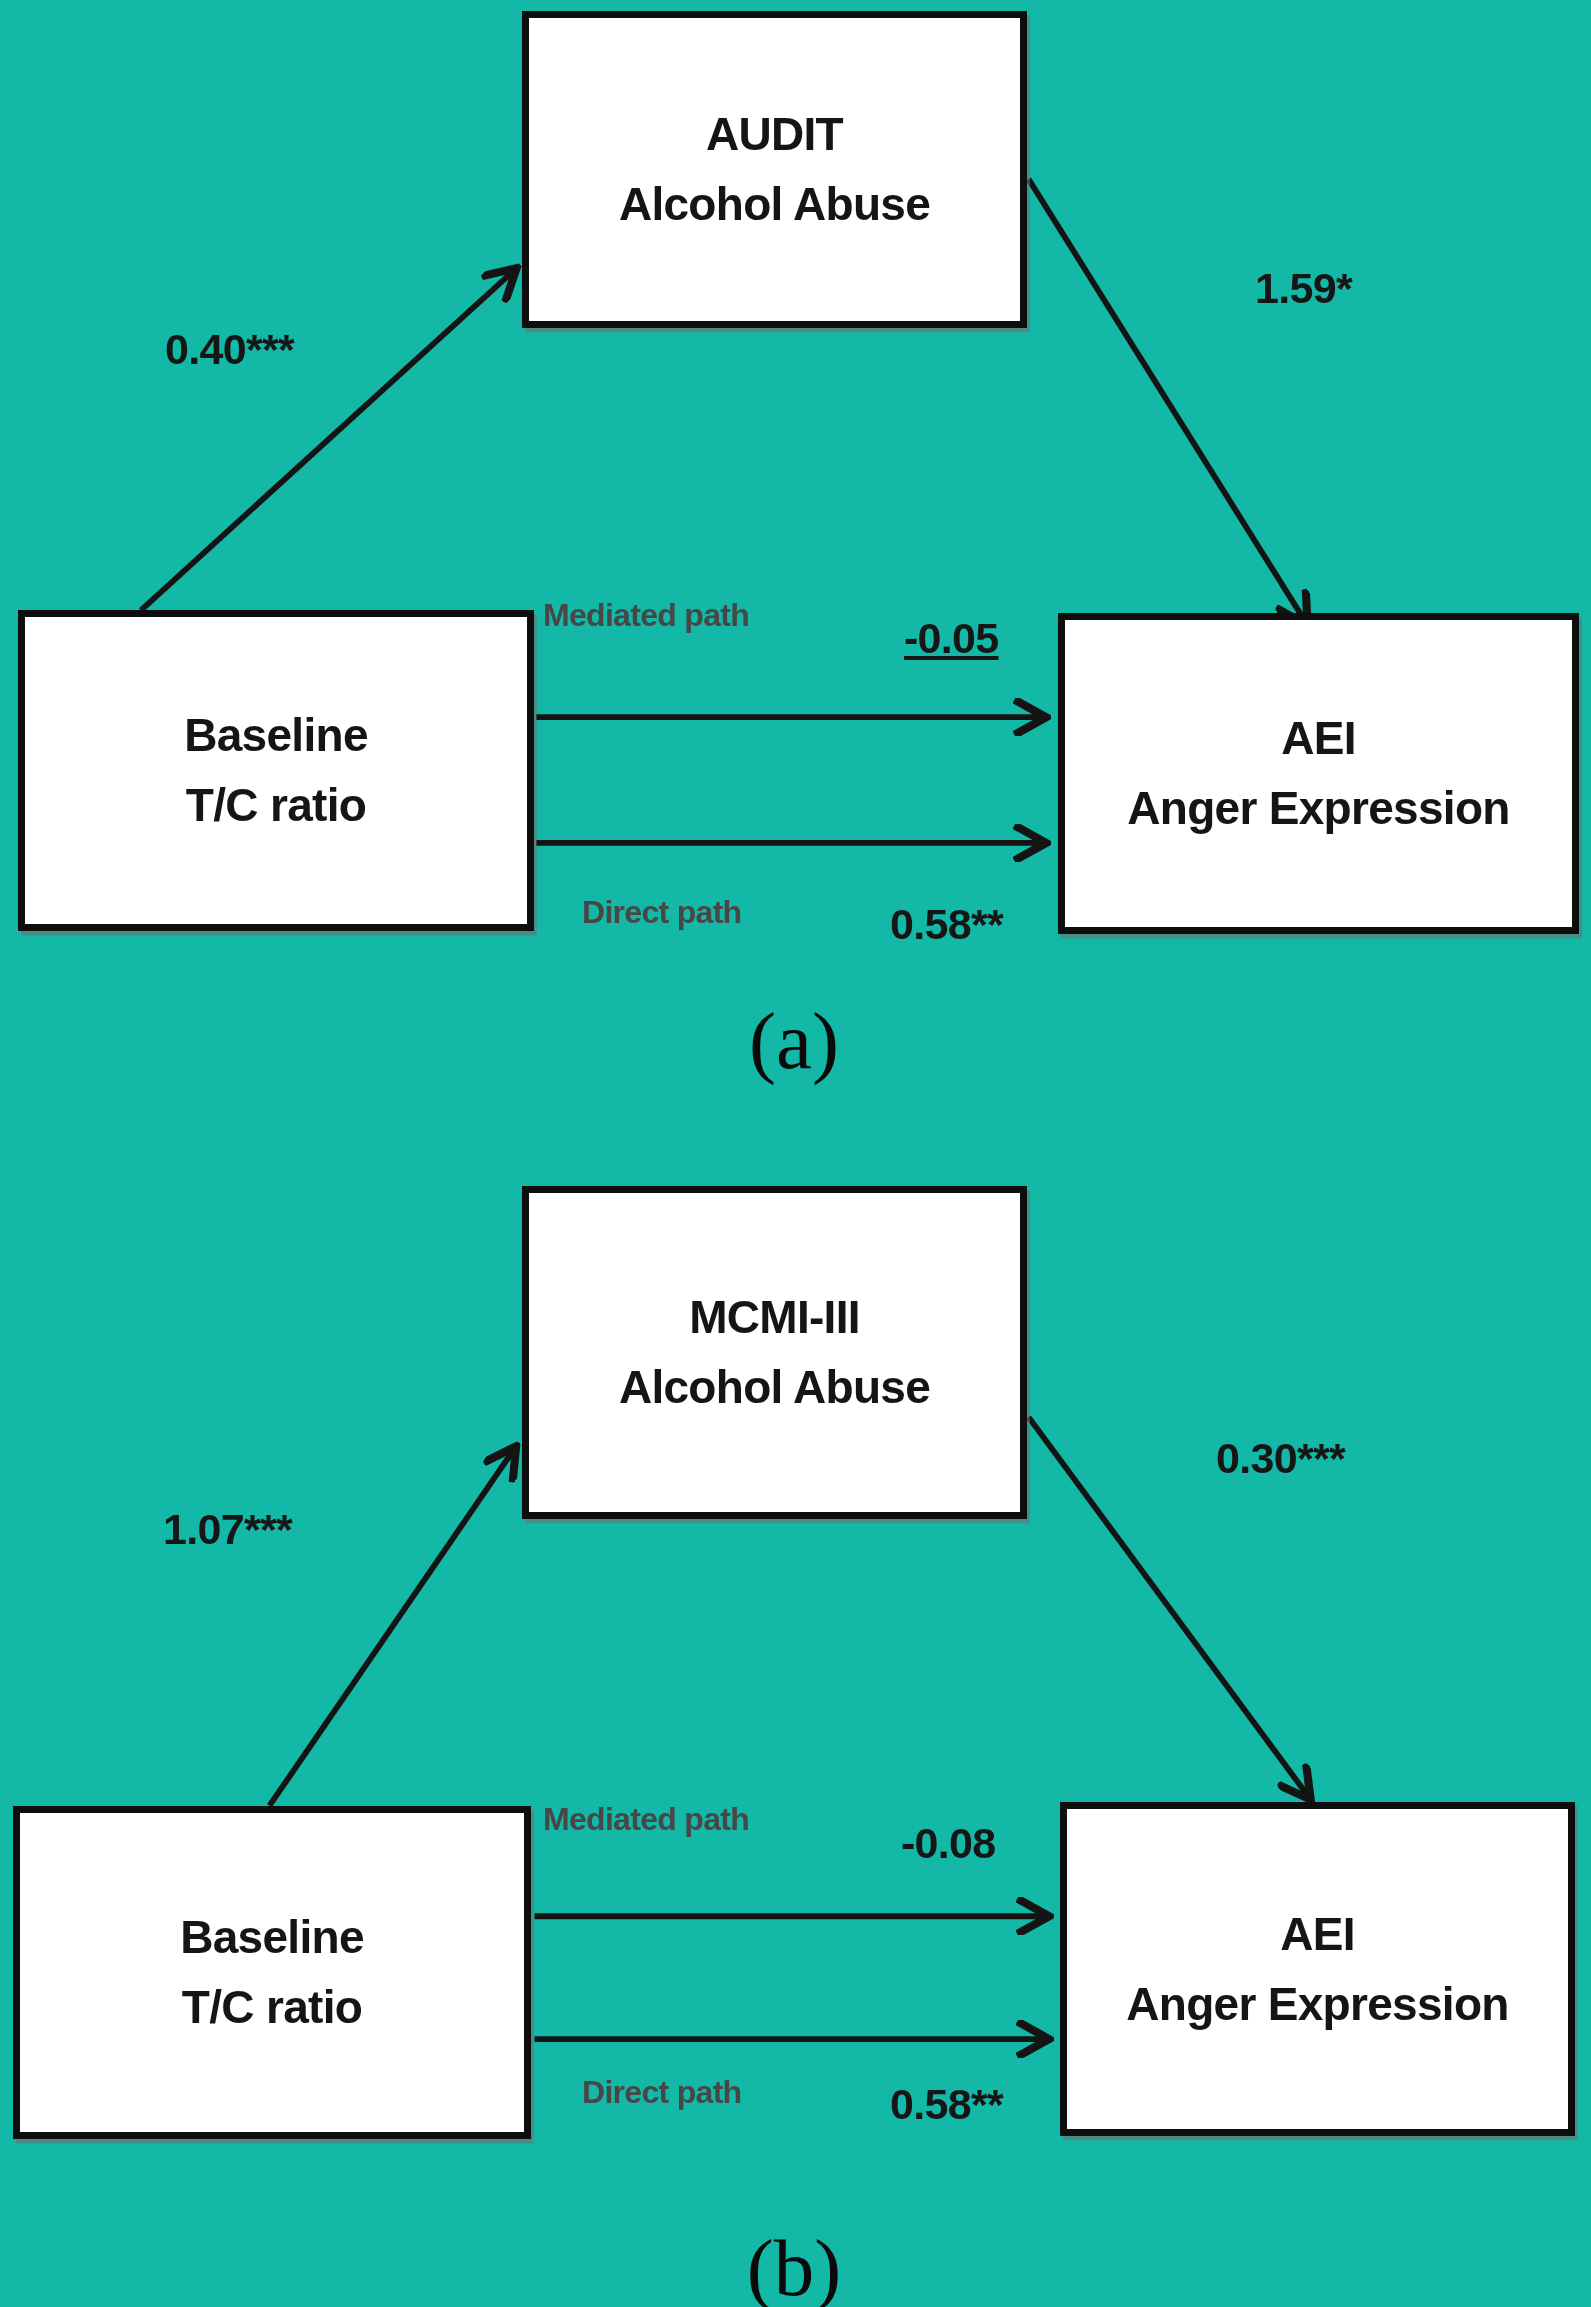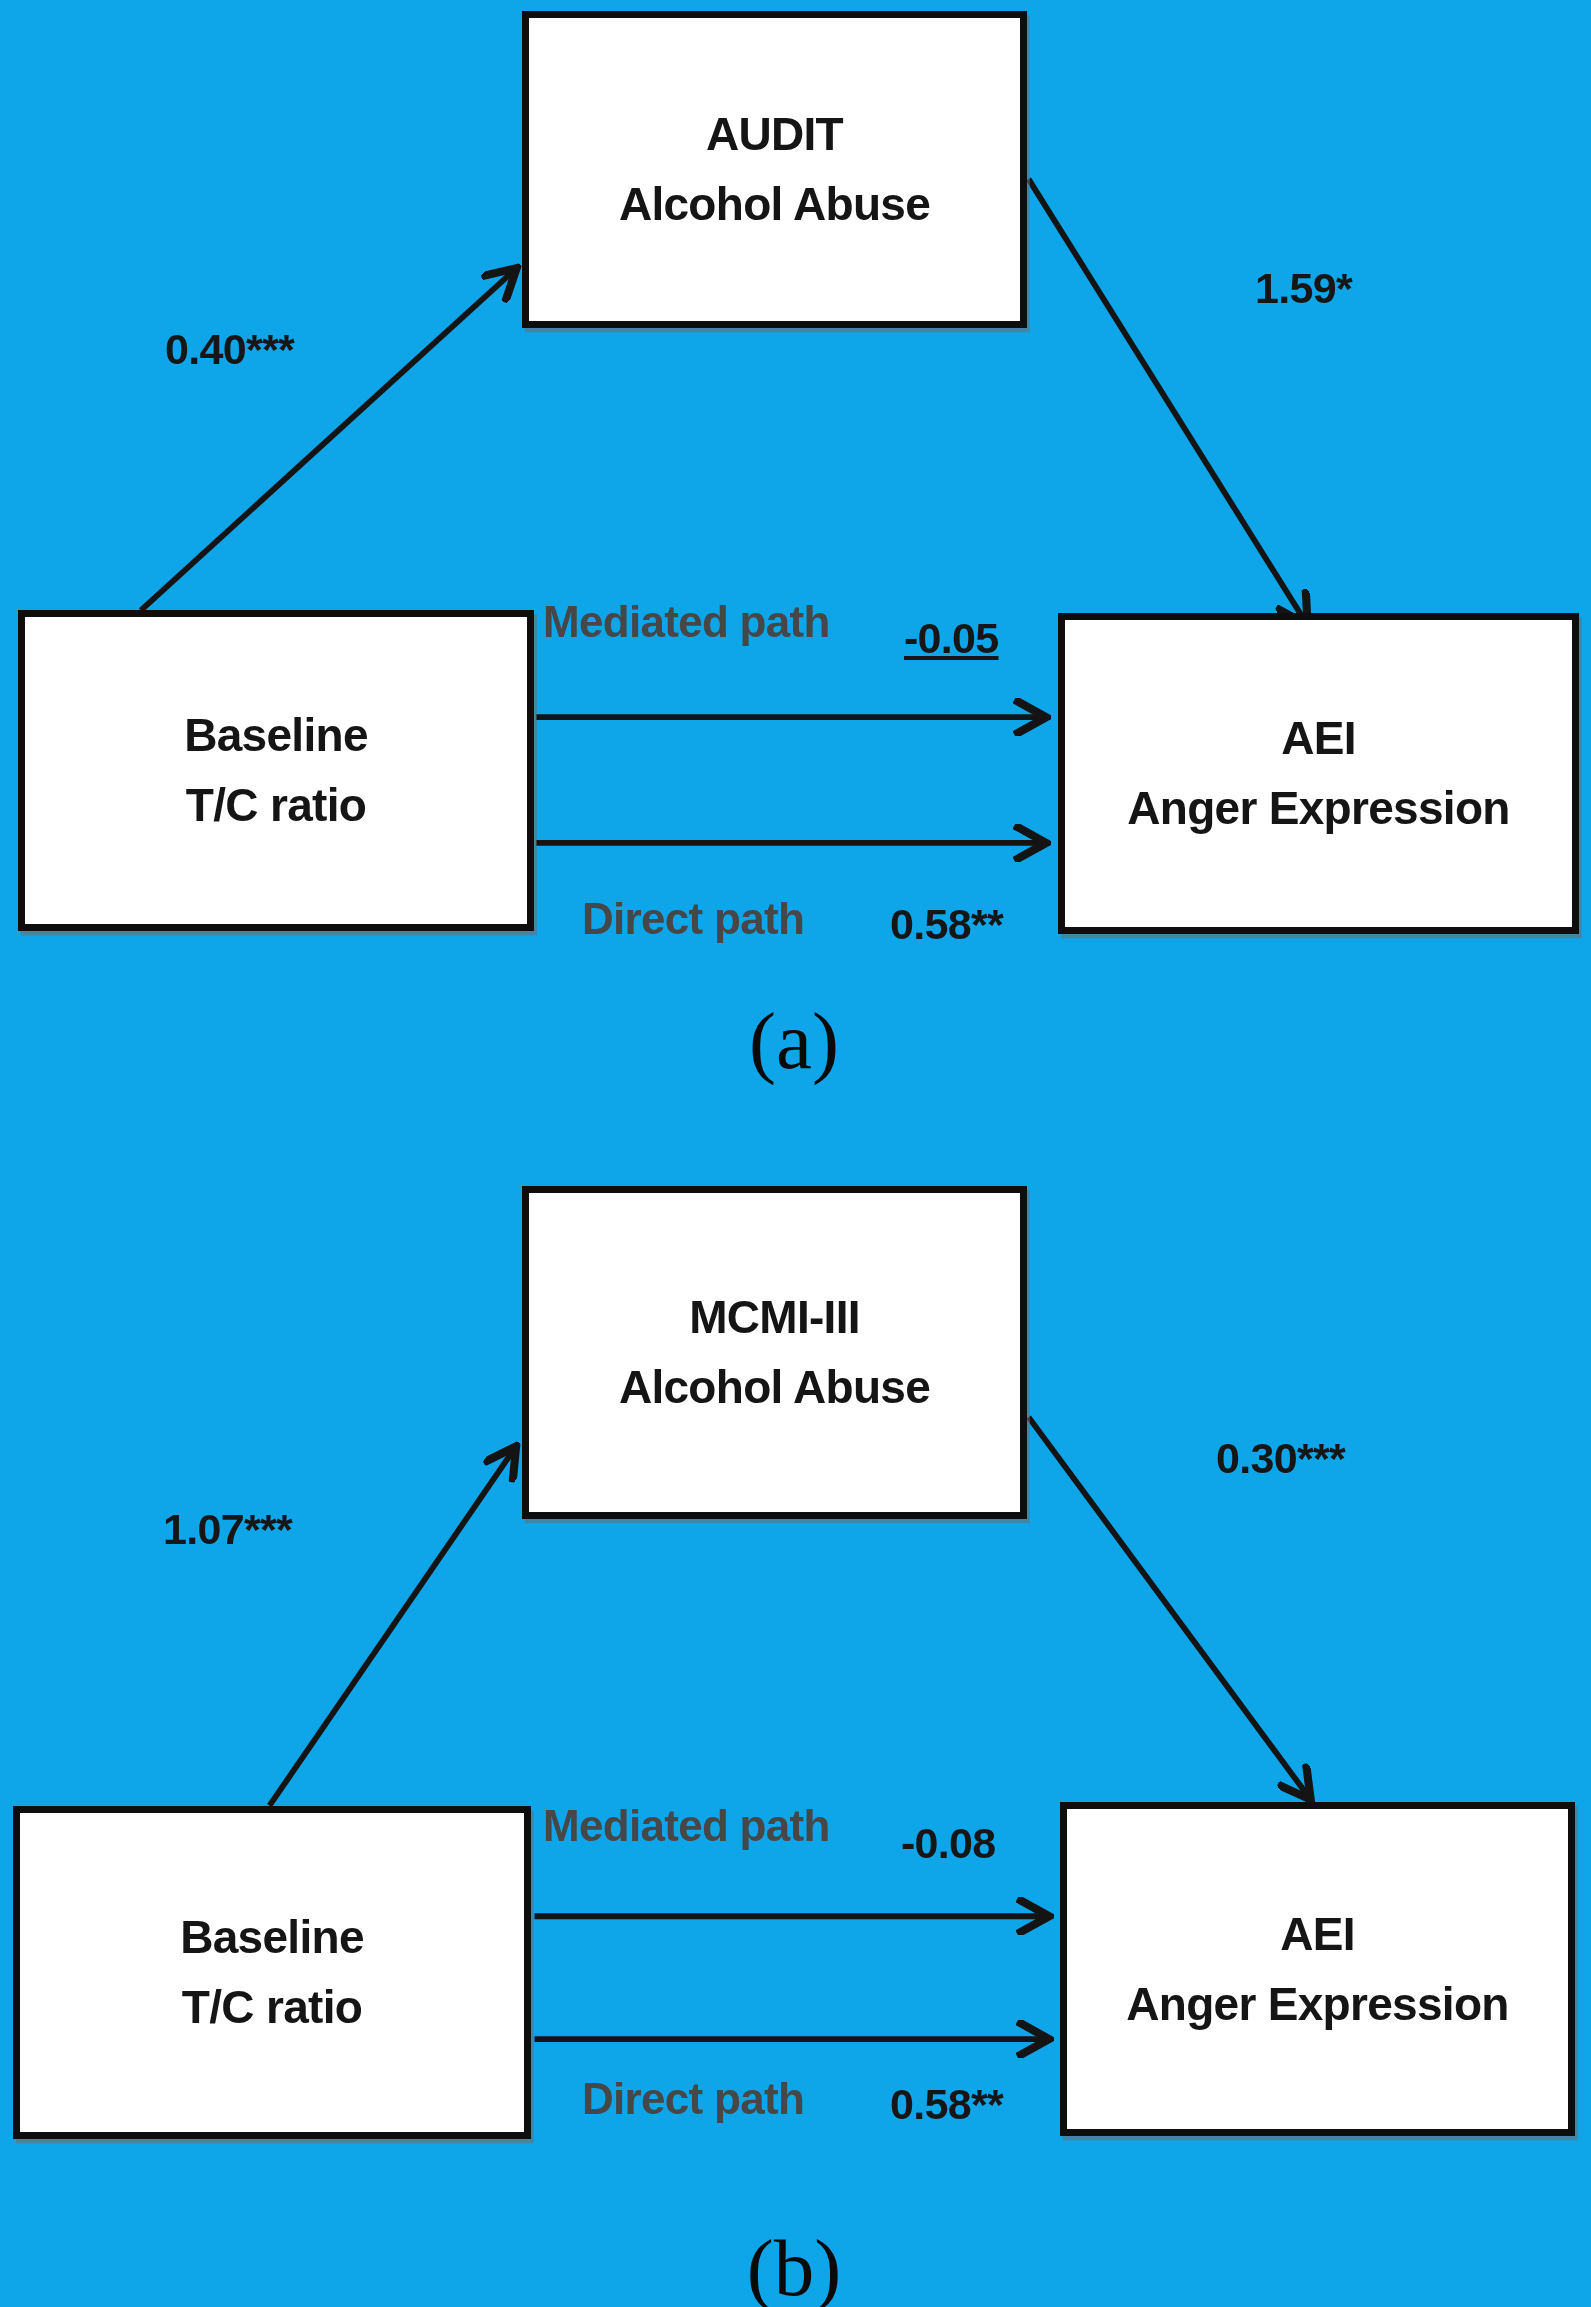--- a/index.html
+++ b/index.html
@@ -1,19 +1,19 @@
 <!DOCTYPE html>
 <html style="font-size:11.6px"><head>
 <meta charset="utf-8">
 <style>
   html,body{margin:0;padding:0;background:#ffffff;}
   #canvas{
     position:relative;
     width:1592px;height:2307px;
-    background:#0ea5e9;
+    background:#14b8a6;
     font-family:"Liberation Sans",sans-serif;
     color:#111111;
     overflow:hidden;
   }
   #arrow-layer{position:absolute;left:0;top:0;width:1592px;height:2307px;}
   .box{
     position:absolute;
     border:7.2px solid #0e0e0e;
     background:#ffffff;
     box-shadow:2.9px 4.3px 0 rgba(110,110,110,.55);
@@ -33,21 +33,21 @@
     position:absolute;
     font-weight:700;
     font-size:43px;
     letter-spacing:-0.7px;
     color:#161616;
     white-space:nowrap;
   }
   .pathlabel{
     position:absolute;
     font-weight:700;
-    font-size:44px;
+    font-size:32px;
     letter-spacing:-0.7px;
     color:#474747;
     white-space:nowrap;
   }
   .caption{
     position:absolute;
     width:144px;
     text-align:center;
     font-family:"Liberation Serif",serif;
     font-size:81px;

